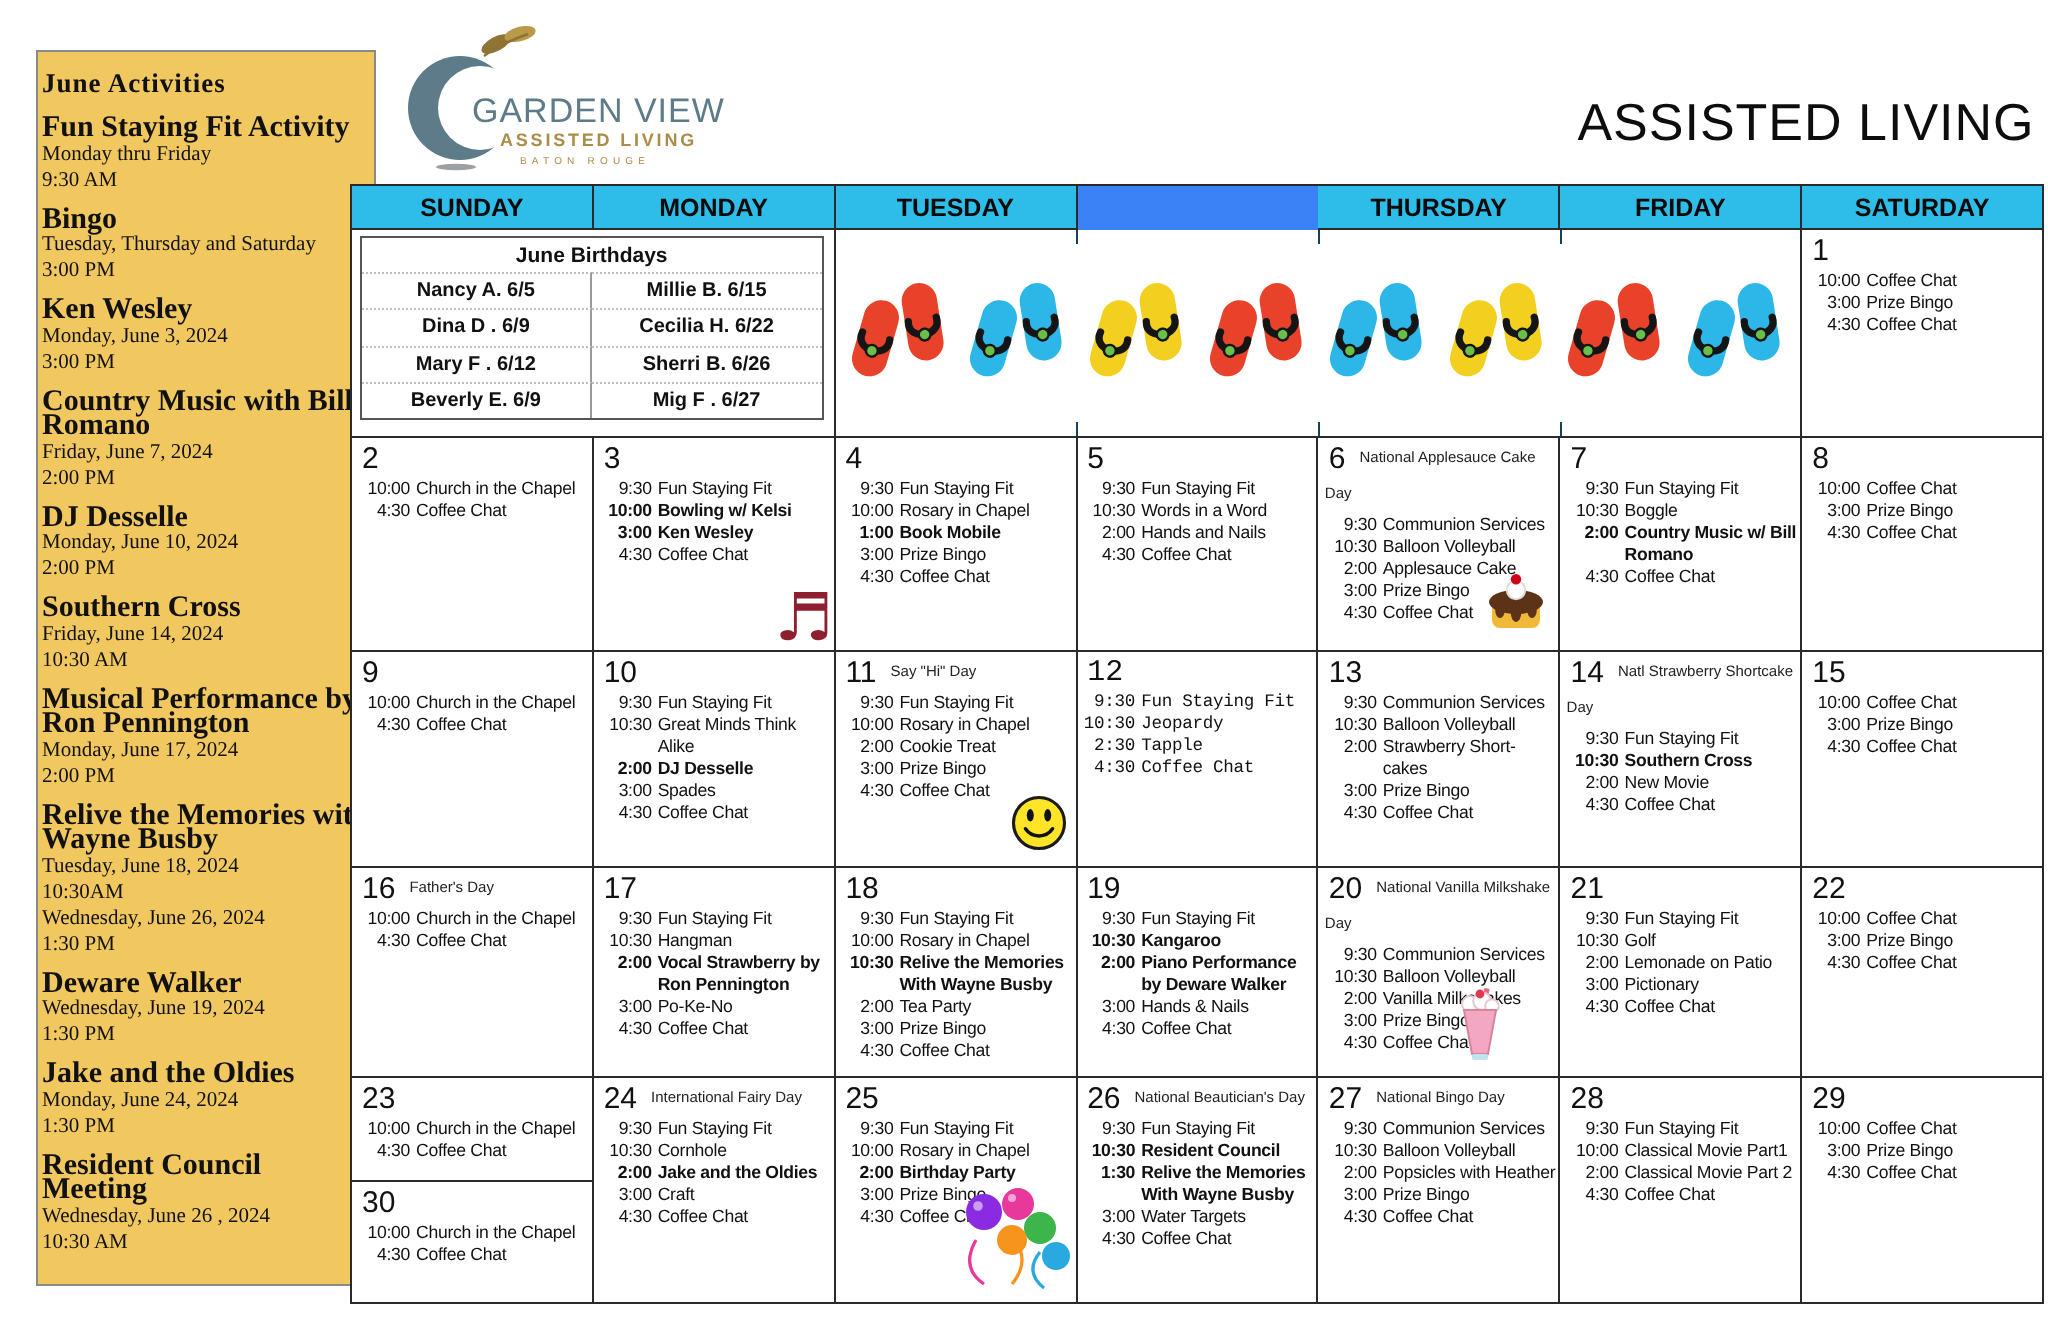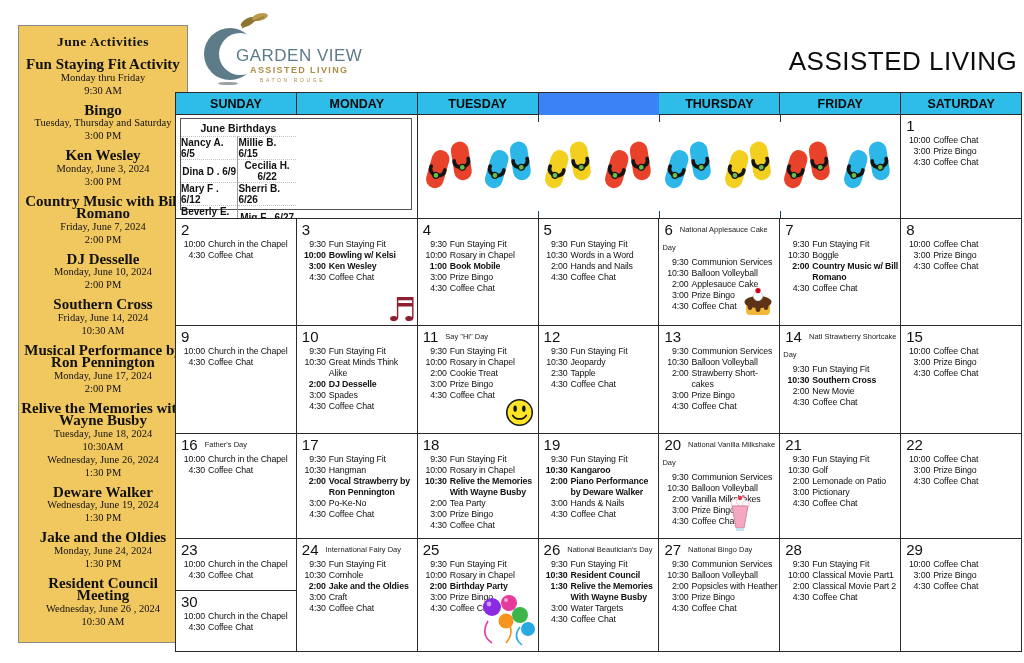--- a/index.html
+++ b/index.html
@@ -2,21 +2,21 @@
 <html><head>
 <meta charset="utf-8">
 <style>
   html,body{margin:0;padding:0;background:#fff;}
   body{font-family:"Liberation Sans",sans-serif;color:#111;}
   #page{position:relative;width:1024px;height:663px;background:#fff;overflow:hidden;}
 
   
   #sidebar{position:absolute;left:18px;top:25px;width:170px;height:618px;
     background:#F1C85F;border:1px solid #8a8a8a;
-    font-family:"Liberation Serif",serif;text-align:center;
+    font-family:"Liberation Serif",serif;text-align:left;
     padding:6px 2px;box-sizing:border-box;}
   .sb-title{font-size:13.5px;font-weight:700;margin:2px 0 8px 0;letter-spacing:.5px;}
   .sb-name{font-size:15px;font-weight:700;margin-top:7px;line-height:12.5px;}
   .sb-line{font-size:10.5px;line-height:13px;}
 
   
   #logo{position:absolute;left:198px;top:10px;width:168px;height:80px;}
   #page-title{position:absolute;left:420px;top:26px;width:310px;text-align:center;
     font-size:52px;font-weight:600;letter-spacing:3px;word-spacing:16px;white-space:pre;color:#0d0d0d;}
   #subtitle{position:absolute;left:788px;top:46px;width:230px;text-align:center;
@@ -34,21 +34,21 @@
     padding:1px 1px 2px 3px;overflow:hidden;background:#fff;box-sizing:border-box;}
   .dnum{font-size:15px;line-height:17px;font-weight:400;display:inline-block;margin:1px 0 1px 2px;}
   .dnote{font-size:7.5px;margin-left:7px;position:relative;top:-3px;color:#222;}
   .ev{display:flex;font-size:8.8px;line-height:11px;letter-spacing:-0.15px;}
   .ev .t{width:26px;text-align:right;flex:none;white-space:pre;}
   .ev .x{margin-left:3px;flex:1;}
   .ev.b .t,.ev.b .x{font-weight:700;}
 
   
   .bbox{position:absolute;left:4px;right:5px;top:3px;bottom:8px;border:1.5px solid #555;
-    display:grid;grid-template-columns:1fr 1fr 1fr 1fr;grid-template-rows:17px repeat(4,1fr);
+    display:grid;grid-template-columns:1fr 1fr;grid-template-rows:17px repeat(4,1fr);
     background:#fff;}
   .btitle{grid-column:1/3;display:flex;align-items:center;justify-content:center;
     font-size:10.5px;font-weight:700;}
   .bentry{display:flex;align-items:center;justify-content:center;font-size:10px;font-weight:700;
     border-top:1px dotted #bfbfbf;}
   .bentry.leftcol{border-right:1px solid #9a9a9a;}
 
   
   .ffcell{display:flex;justify-content:space-around;align-items:flex-start;padding-top:3px;}
   .ffp{width:56px;height:94px;}
@@ -479,21 +479,21 @@
           <span class="t">4:30</span>
           <span class="x">Coffee Chat</span>
         </div>
         <div class="cell-icon" style="right: 4px; bottom: 2px;"><svg width="29" height="29" viewBox="0 0 30 30">
             <circle cx="15" cy="15" r="13.2" fill="#ffe427" stroke="#1a1a1a" stroke-width="1.6"></circle>
             <ellipse cx="10.5" cy="11" rx="1.8" ry="3.2" fill="#111"></ellipse>
             <ellipse cx="19.5" cy="11" rx="1.8" ry="3.2" fill="#111"></ellipse>
             <path d="M8 18 A 8.5 8.5 0 0 0 22 18" stroke="#111" stroke-width="1.8" fill="none" stroke-linecap="round"></path>
           </svg></div>
       </div>
-      <div class="cell" style="grid-area: 4 / 4;">
+      <div class="cell" style="grid-area: 4 / 4; font-family: Liberation Mono, monospace;">
         <div class="dhead"><span class="dnum">12</span></div>
         <div class="ev">
           <span class="t">9:30</span>
           <span class="x">Fun Staying Fit</span>
         </div>
         <div class="ev">
           <span class="t">10:30</span>
           <span class="x">Jeopardy</span>
         </div>
         <div class="ev">

